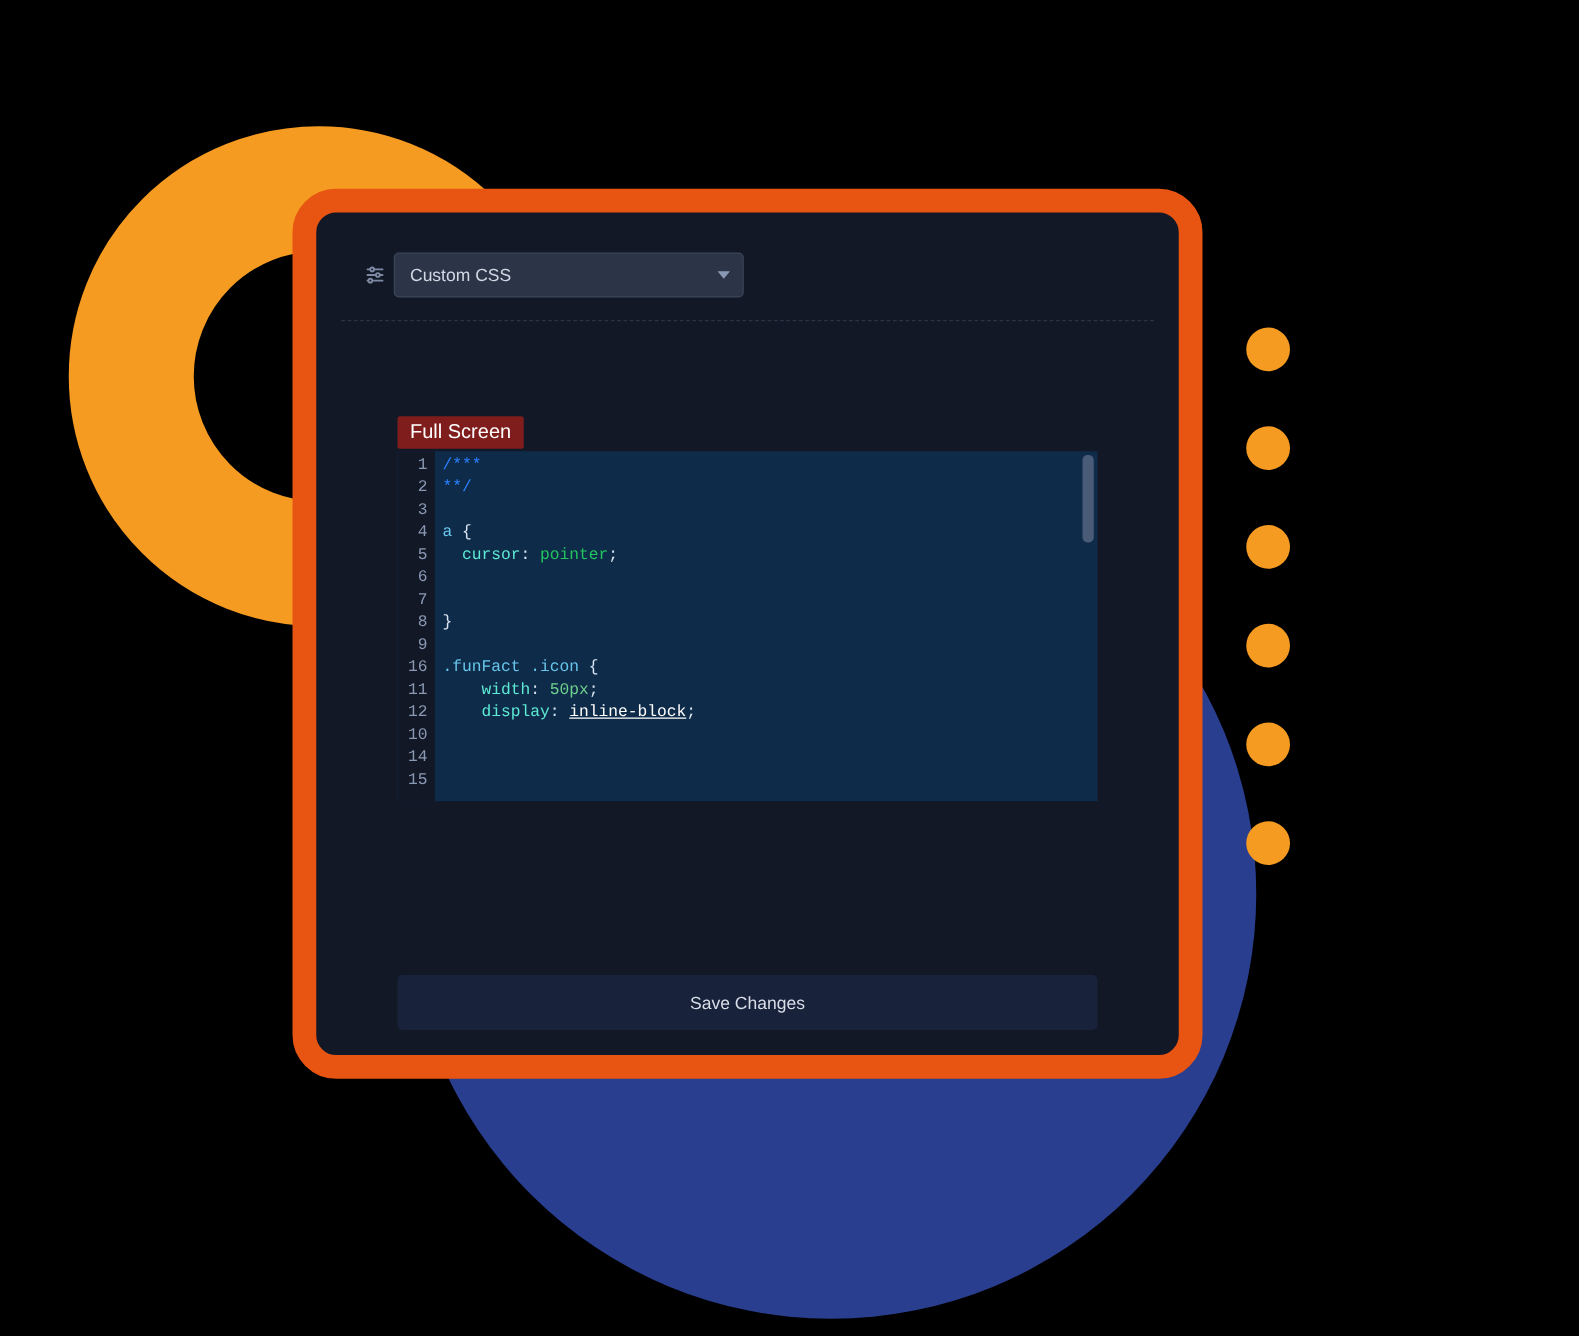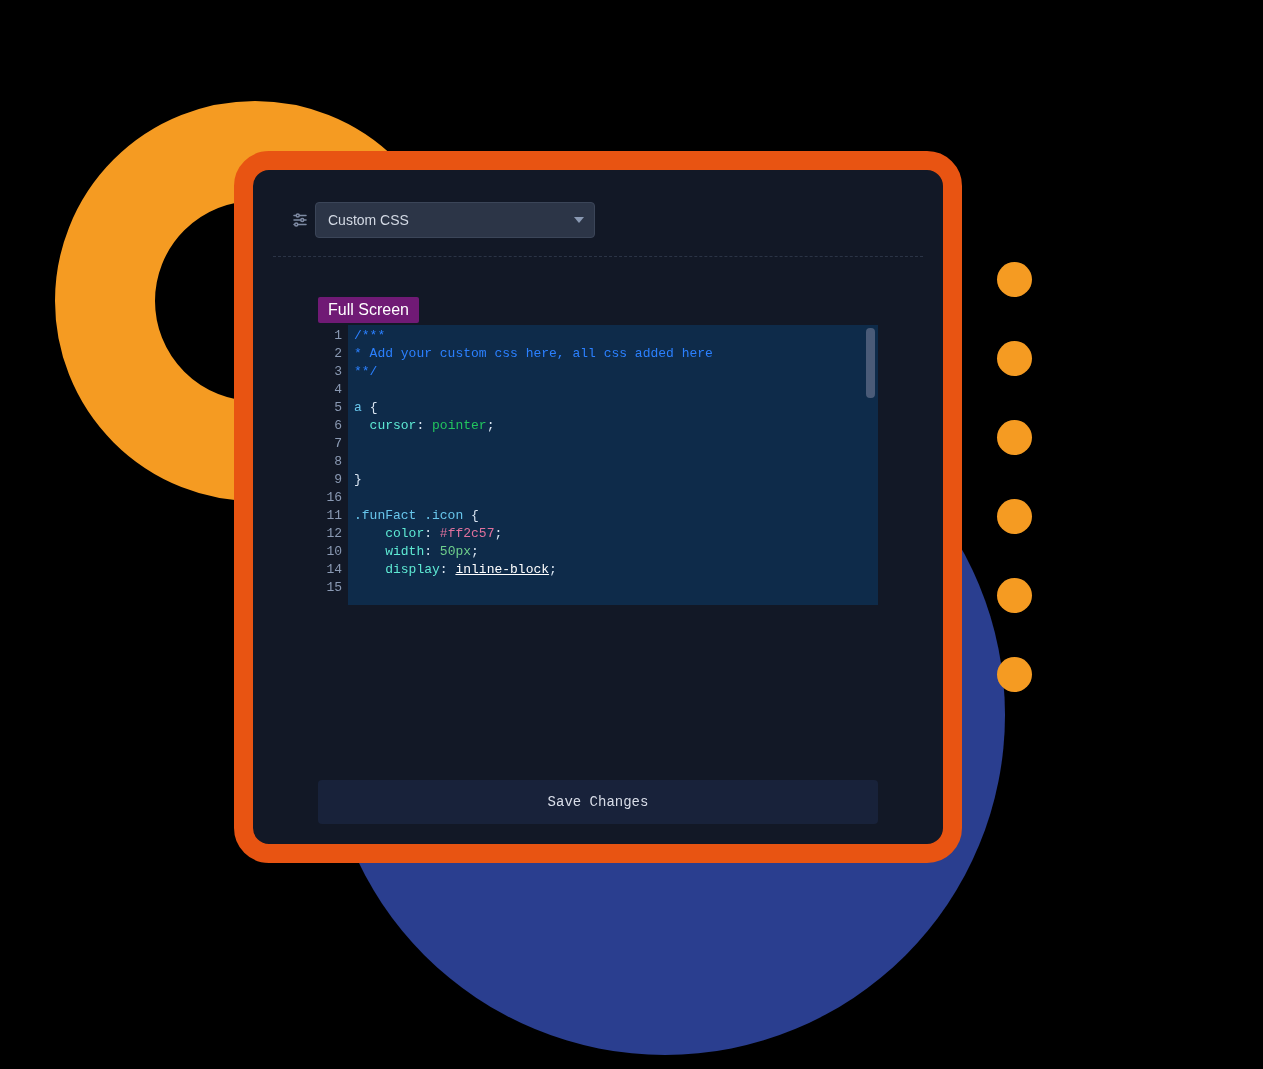--- a/index.html
+++ b/index.html
@@ -52,20 +52,21 @@
     top: 151px;
     width: 728px;
     height: 712px;
     background: #121826;
     border: 19px solid #e85412;
     border-radius: 35px;
     z-index: 3;
     padding: 32px 20px 20px 20px;
     display: flex;
     flex-direction: column;
+    gap: 36px;
   }
   .select-row {
     display: flex;
     align-items: center;
     gap: 0;
     padding: 0 12px 18px 12px;
     border-bottom: 1px dashed #2b3446;
   }
   .select-icon {
     width: 30px;
@@ -101,21 +102,21 @@
     border-right: 5px solid transparent;
     border-top: 6px solid #8a99b3;
   }
   .editor-wrap {
     padding: 40px 45px 18px 45px;
     flex: 1;
     display: flex;
     flex-direction: column;
   }
   .full-btn {
-    background: #701a75;
+    background: #7f1d1d;
     color: #ffffff;
     font-size: 16px;
     border: none;
     padding: 4px 10px;
     cursor: pointer;
     width: fit-content;
     border-radius: 2px;
   }
   .editor {
     margin-top: 2px;
@@ -162,21 +163,20 @@
   .tok-value-kw { color: #ffffff; text-decoration: underline; }
   .save-btn {
     margin: 40px 45px 0 45px;
     background: #18223a;
     color: #d8dde8;
     border: none;
     height: 44px;
     border-radius: 4px;
     font-size: 14px;
     cursor: pointer;
-    font-family: Liberation Mono, monospace;
   }
 </style>
 </head>
 <body>
 
 <div class="bg-orange-ring"></div>
 <div class="bg-blue-circle"></div>
 
 <div class="dot-col">
   <div class="dot"></div>
@@ -220,31 +220,29 @@
           <div>9</div>
           <div>16</div>
           <div>11</div>
           <div>12</div>
           <div>10</div>
           <div>14</div>
           <div>15</div>
         </div>
       <div class="code" id="code">
           <div><span class="tok-comment">/***</span></div>
-          <div><span class="tok-comment">* Add your custom css here, all css added here</span></div>
           <div><span class="tok-comment">**/</span></div>
           <div>&nbsp;</div>
           <div><span class="tok-selector">a</span><span class="tok-punc"> </span><span class="tok-brace">{</span></div>
           <div><span>  </span><span class="tok-prop">cursor</span><span class="tok-punc">: </span><span class="tok-value-pointer">pointer</span><span class="tok-punc">;</span></div>
           <div>&nbsp;</div>
           <div>&nbsp;</div>
           <div><span class="tok-brace">}</span></div>
           <div>&nbsp;</div>
           <div><span class="tok-selector">.funFact .icon</span><span class="tok-punc"> </span><span class="tok-brace">{</span></div>
-          <div><span>    </span><span class="tok-prop">color</span><span class="tok-punc">: </span><span class="tok-value-color">#ff2c57</span><span class="tok-punc">;</span></div>
           <div><span>    </span><span class="tok-prop">width</span><span class="tok-punc">: </span><span class="tok-value-num">50px</span><span class="tok-punc">;</span></div>
           <div><span>    </span><span class="tok-prop">display</span><span class="tok-punc">: </span><span class="tok-value-kw">inline-block</span><span class="tok-punc">;</span></div>
         </div>
       <div class="scroll"></div>
     </div>
   </div>
 
   <button class="save-btn">Save Changes</button>
 </div>
 

